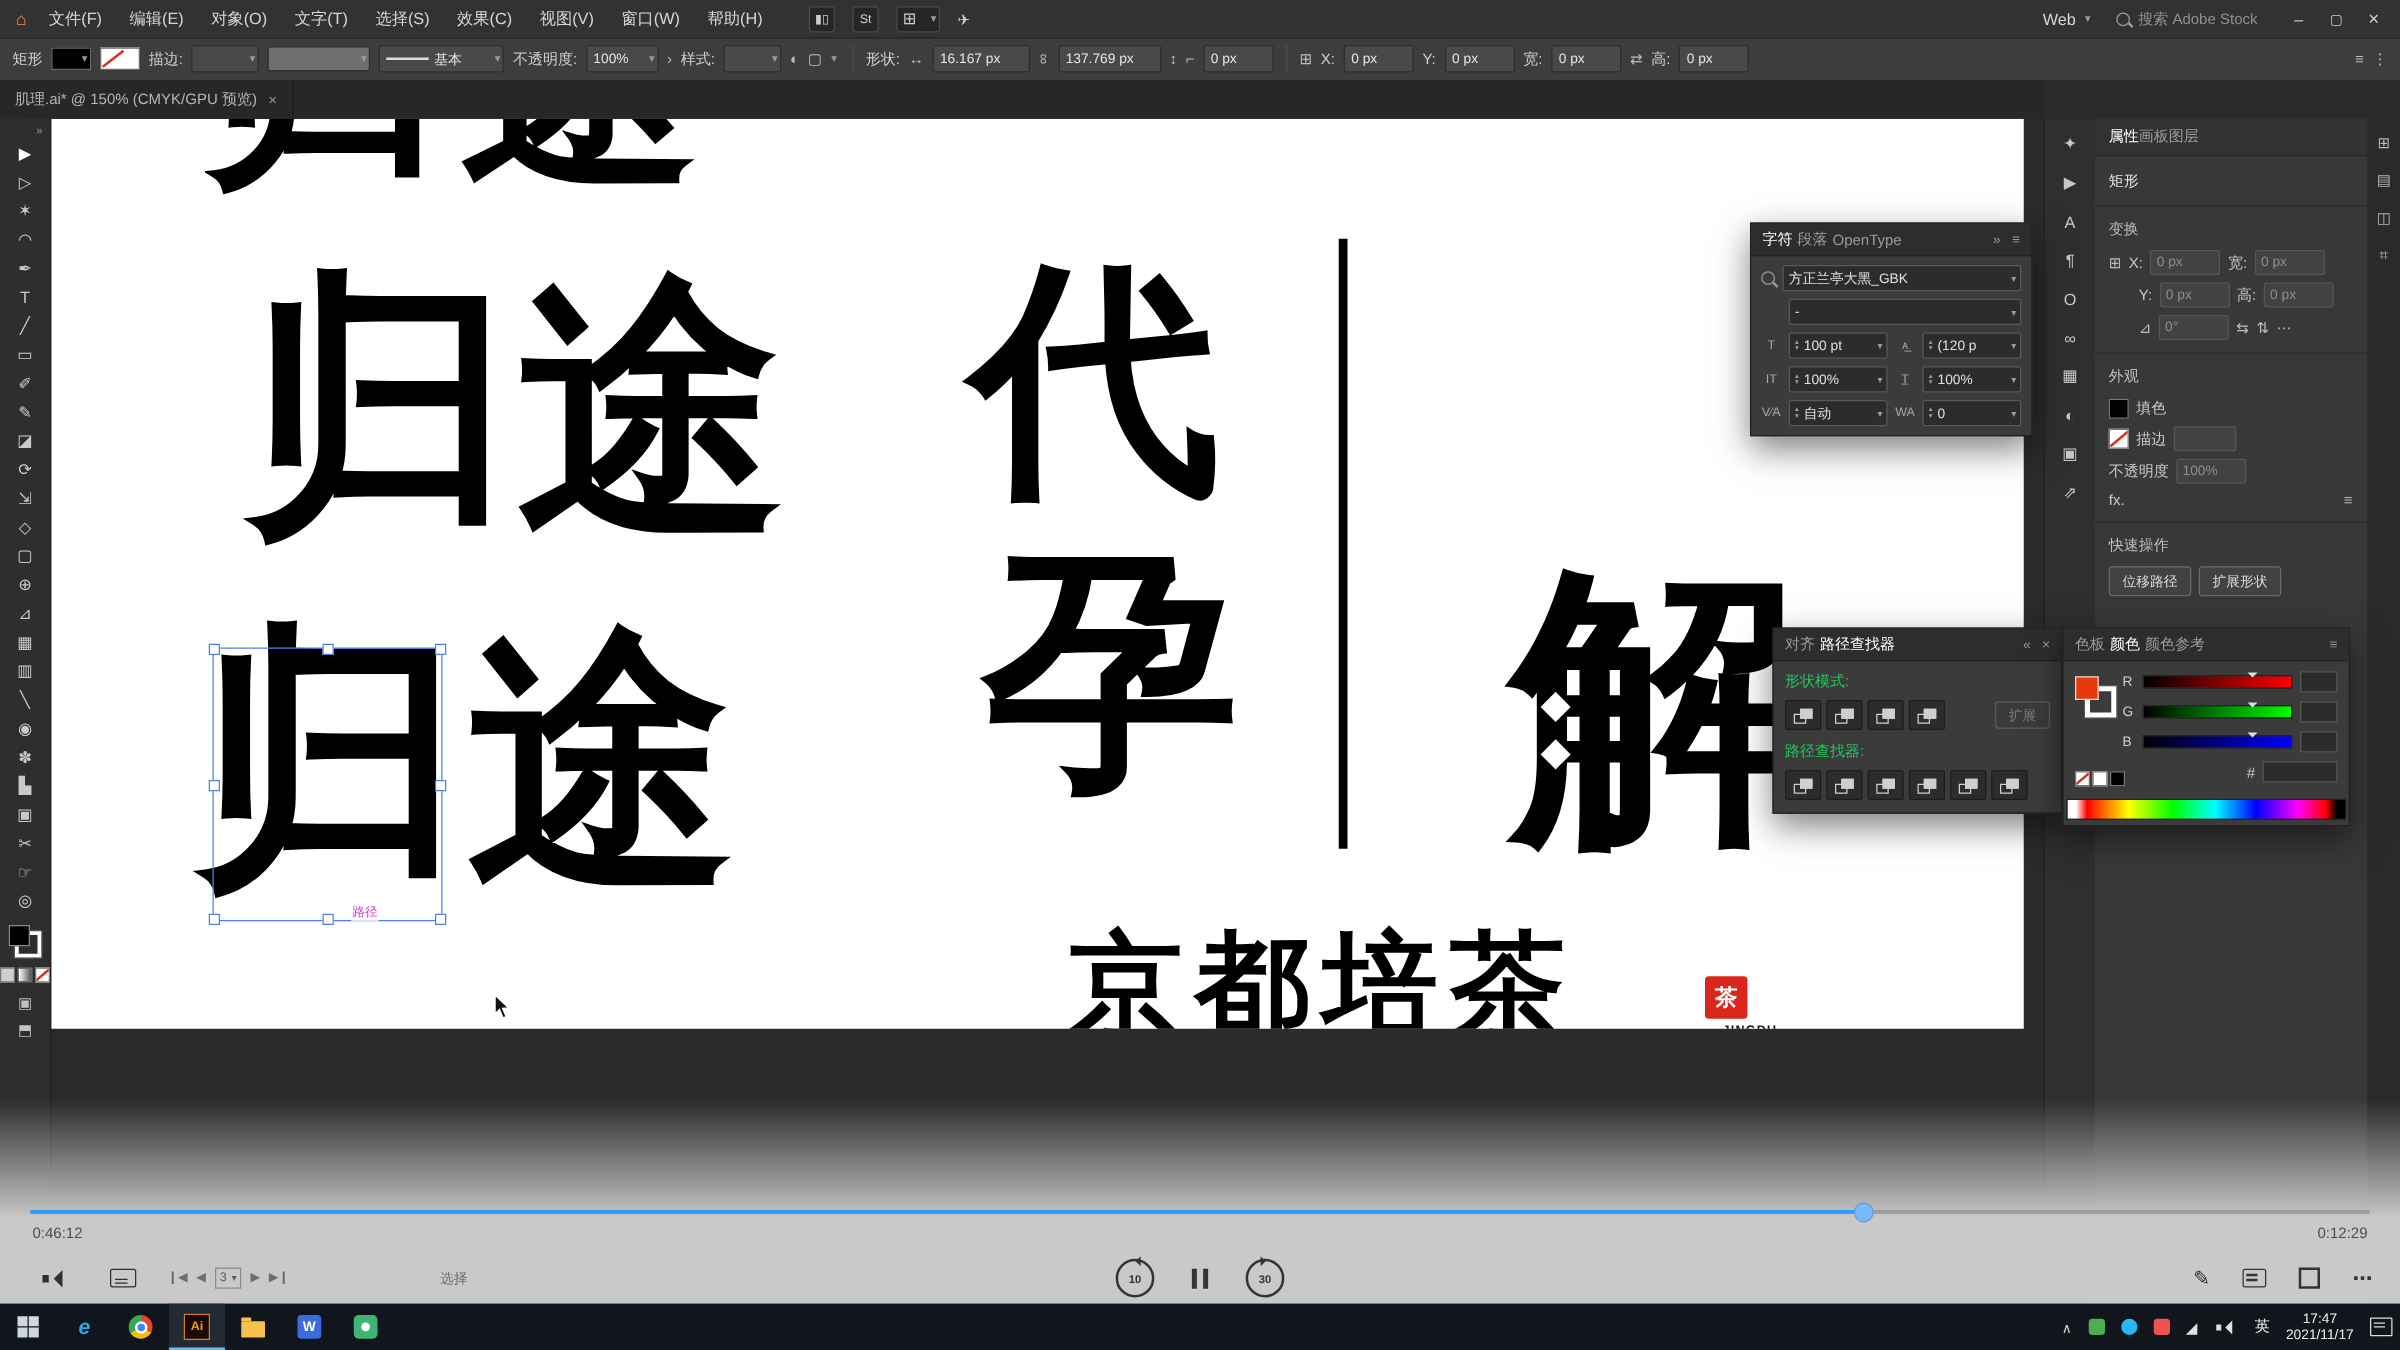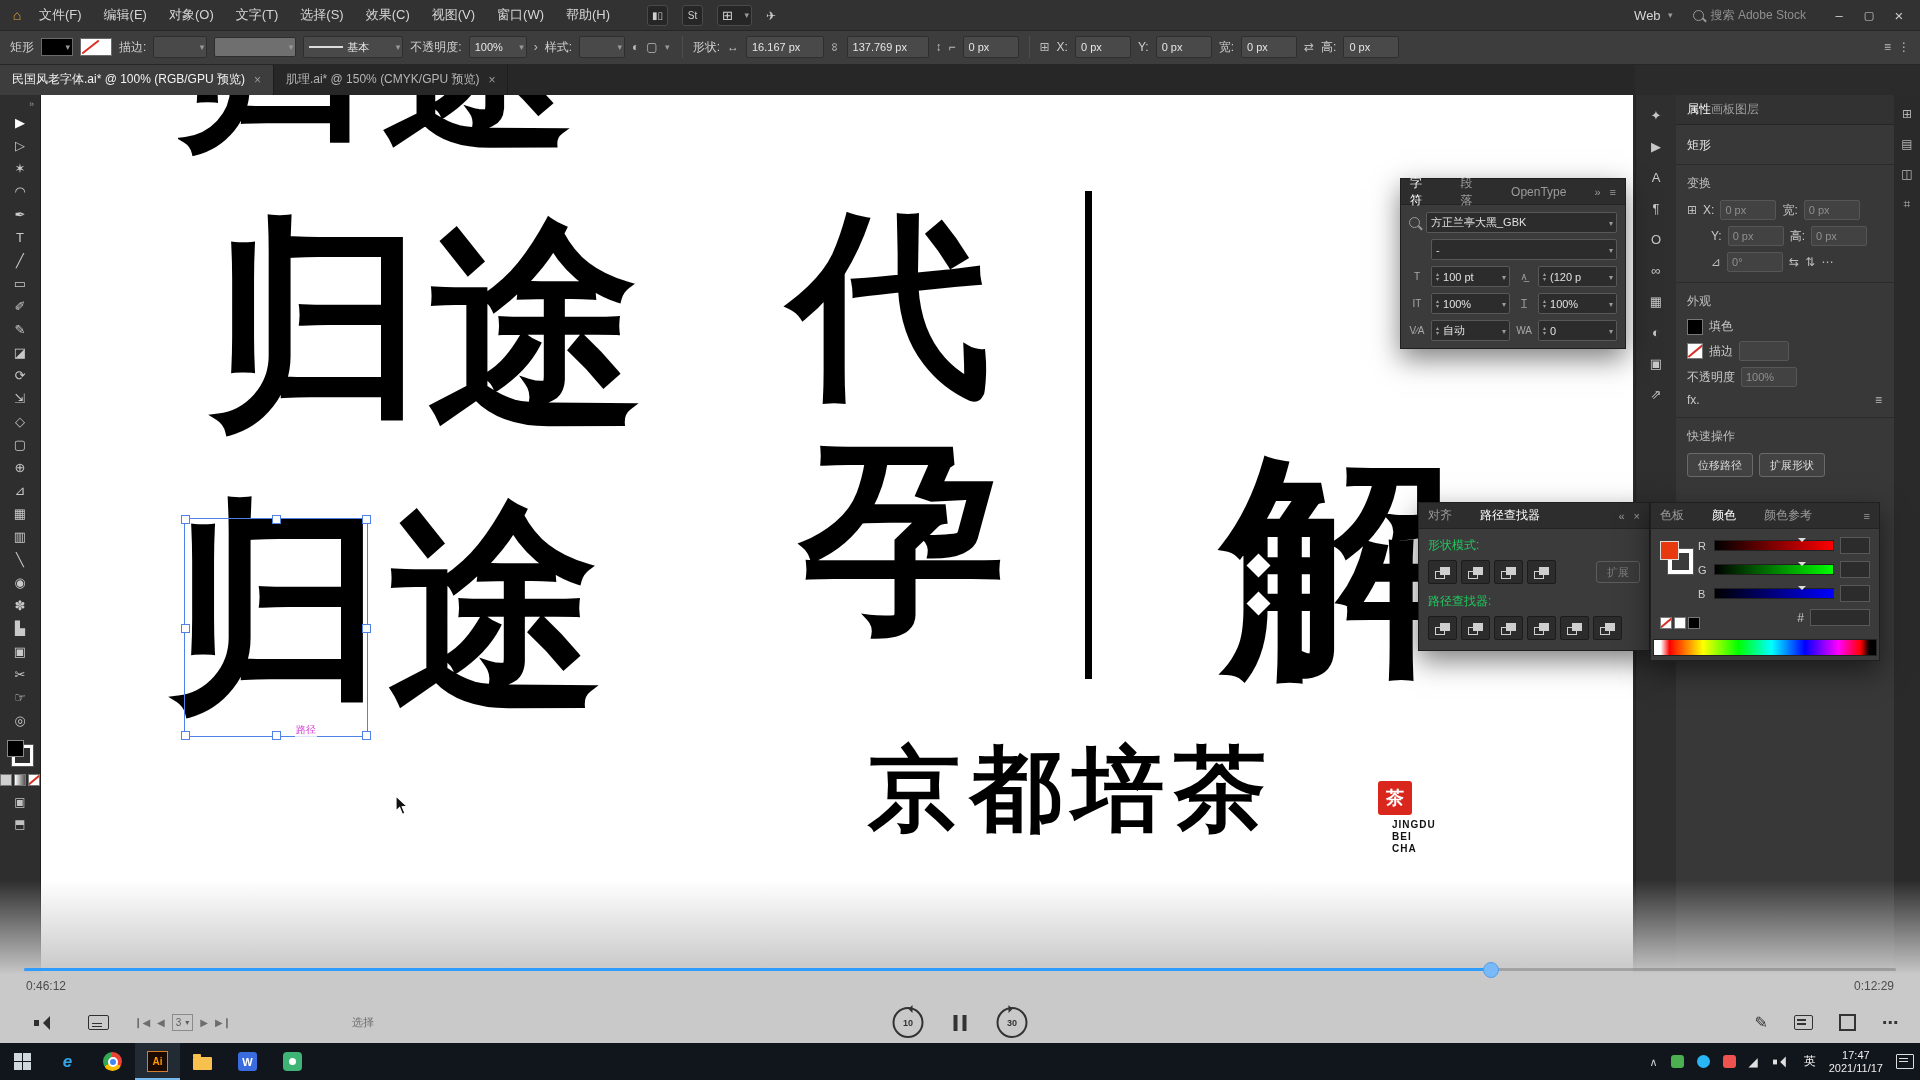--- a/index.html
+++ b/index.html
@@ -73,21 +73,21 @@
   .fs-fill{position:absolute;left:0;top:0;width:15px;height:15px;background:#000;border:1px solid #888;}
   .tb-minis{display:flex;gap:2px;margin-top:8px;}
   .tb-mini{width:10px;height:10px;border:1px solid #777;}
   .tb-mini.m1{background:#cfcfcf;}
   .tb-mini.m2{background:linear-gradient(90deg,#fff,#555);}
   .tb-mini.m3{background:#fff;position:relative;overflow:hidden;}
   .tb-mini.m3:after{content:"";position:absolute;left:-2px;top:4px;width:14px;height:1.5px;background:#d93025;transform:rotate(-40deg);}
   .tb-bot{margin-top:9px;color:#c2c2c2;font-size:12px;display:flex;flex-direction:column;align-items:center;gap:8px;}
 
   
-  .canvas{position:absolute;left:38px;top:95px;width:1595px;height:948px;background:#fff;overflow:hidden;z-index:1;}
+  .canvas{position:absolute;left:24px;top:95px;width:1595px;height:728px;background:#fff;overflow:hidden;z-index:1;}
   .art{position:absolute;color:#000;font-weight:900;line-height:1;white-space:nowrap;}
   .clip-top{left:140px;top:0;width:480px;height:72px;overflow:hidden;}
   .clip-top .inner{font-size:190px;letter-spacing:14px;margin-top:-128px;font-weight:900;}
   .word-mid{left:172px;top:118px;font-size:225px;letter-spacing:4px;transform:scaleX(.95);transform-origin:left top;}
   .word-bot{left:132px;top:400px;font-size:225px;letter-spacing:4px;transform:scaleX(.95);transform-origin:left top;}
   .divider{position:absolute;left:1047px;top:96px;width:7px;height:488px;background:#000;}
   .char-dai{left:752px;top:110px;font-size:200px;}
   .char-yun{left:762px;top:340px;font-size:205px;}
   .char-partial{left:1185px;top:352px;font-size:238px;}
   .spark{position:absolute;width:17px;height:17px;background:#fff;transform:rotate(45deg);}
@@ -126,21 +126,21 @@
   .p-sw.none{background:#fff;position:relative;overflow:hidden;}
   .p-sw.none:after{content:"";position:absolute;left:-2px;top:6px;width:19px;height:1.5px;background:#d93025;transform:rotate(-40deg);}
   .qa-btn{background:#424242;border:1px solid #6a6a6a;border-radius:3px;height:22px;display:flex;align-items:center;
           justify-content:center;padding:0 10px;color:#dcdcdc;font-size:11px;}
   .edgestrip{position:absolute;left:1894px;top:95px;width:26px;bottom:37px;background:#2a2a2a;z-index:8;display:flex;
              flex-direction:column;align-items:center;padding-top:12px;gap:16px;color:#b5b5b5;font-size:12px;}
 
   
   .panel{position:absolute;background:#3b3b3b;border:1px solid #1f1f1f;box-shadow:0 10px 26px rgba(0,0,0,.5);
          z-index:20;color:#c9c9c9;font-size:12px;}
-  .panel-head{height:25px;background:#2d2d2d;display:flex;align-items:center;gap:28px;padding:0 9px;border-bottom:1px solid #232323;}
+  .panel-head{height:25px;background:#2d2d2d;display:flex;align-items:center;gap:4px;padding:0 9px;border-bottom:1px solid #232323;}
   .ptab2{color:#9b9b9b;font-size:12px;} .ptab2.active{color:#fff;}
   .ph-right{margin-left:auto;display:flex;gap:9px;color:#9b9b9b;font-size:11px;}
   .chr{left:1400px;top:178px;width:224px;}
   .chr-body{padding:7px 8px;display:flex;flex-direction:column;gap:6px;}
   .crow2{display:flex;gap:6px;align-items:center;}
   .cfield{flex:1;height:19px;background:#2c2c2c;border:1px solid #585858;border-radius:2px;display:flex;align-items:center;
           gap:4px;padding:0 4px;font-size:11px;color:#e0e0e0;position:relative;padding-right:13px;}
   .cfield:after{content:"▾";position:absolute;right:3px;top:50%;transform:translateY(-50%);font-size:8px;color:#9a9a9a;}
   .stp{display:inline-flex;flex-direction:column;font-size:6px;line-height:5px;color:#9a9a9a;}
   .stp:before{content:"▴";} .stp2:after{content:"▾";}
@@ -315,24 +315,20 @@
     <span class="cb-field" style="width:44px">0 px</span>
     <span class="cb-ic tr1-ic"></span>
     <span class="cb-label">高:</span>
     <span class="cb-field" style="width:44px">0 px</span>
     <span style="margin-left:auto"></span>
     <span class="cb-ic menu-ic"></span>
     <span class="cb-ic dots-ic"></span>
   </div>
 
   <div class="tabbar">
-    <div class="doc-tab active">
-      <span>民国风老字体.ai* @ 100% (RGB/GPU 预览)</span>
-      <span class="tab-x"></span>
-    </div>
     <div class="doc-tab">
       <span>肌理.ai* @ 150% (CMYK/GPU 预览)</span>
       <span class="tab-x"></span>
     </div>
   </div>
 
   <div class="toolbar">
     <span class="tb-expand"></span>
     <div class="tool">
         <span>▶</span>

